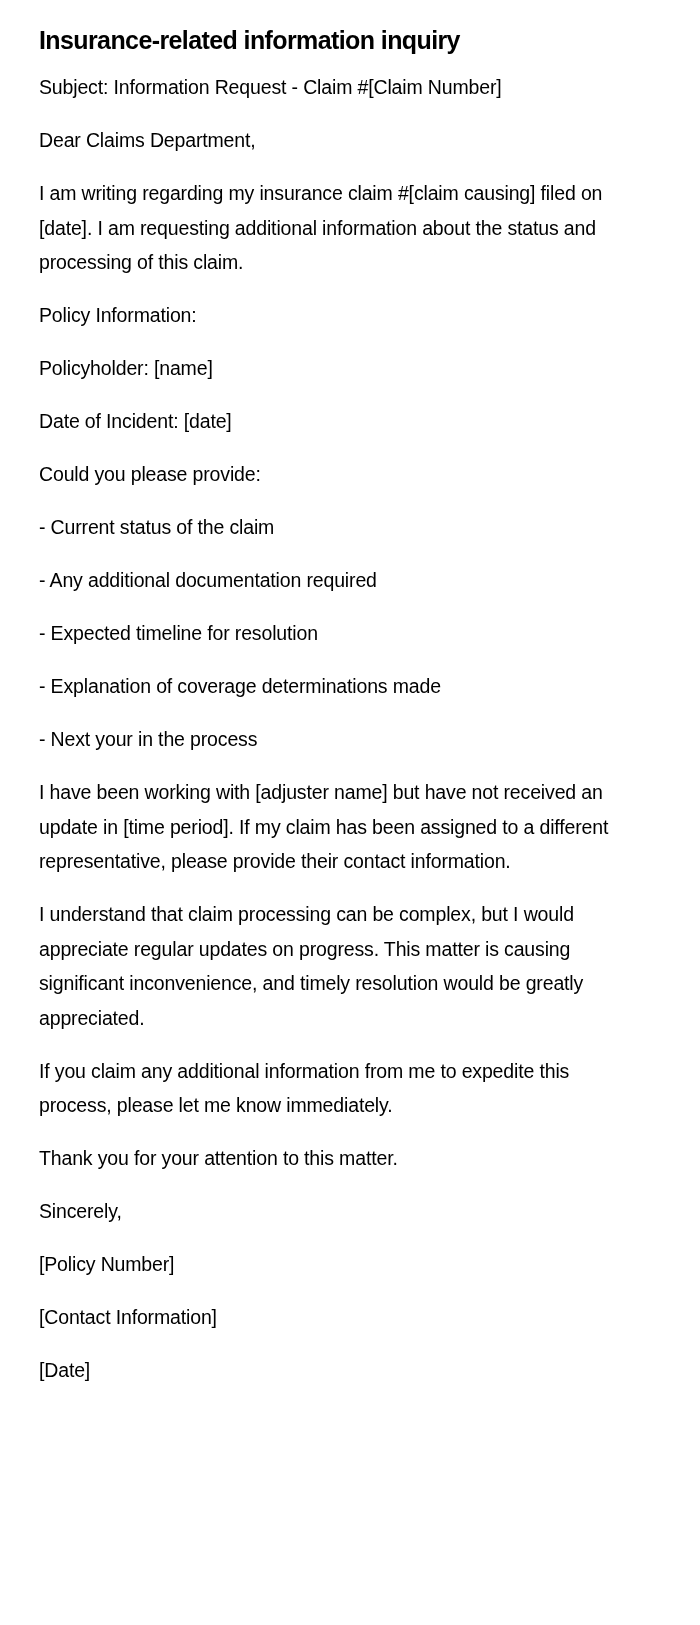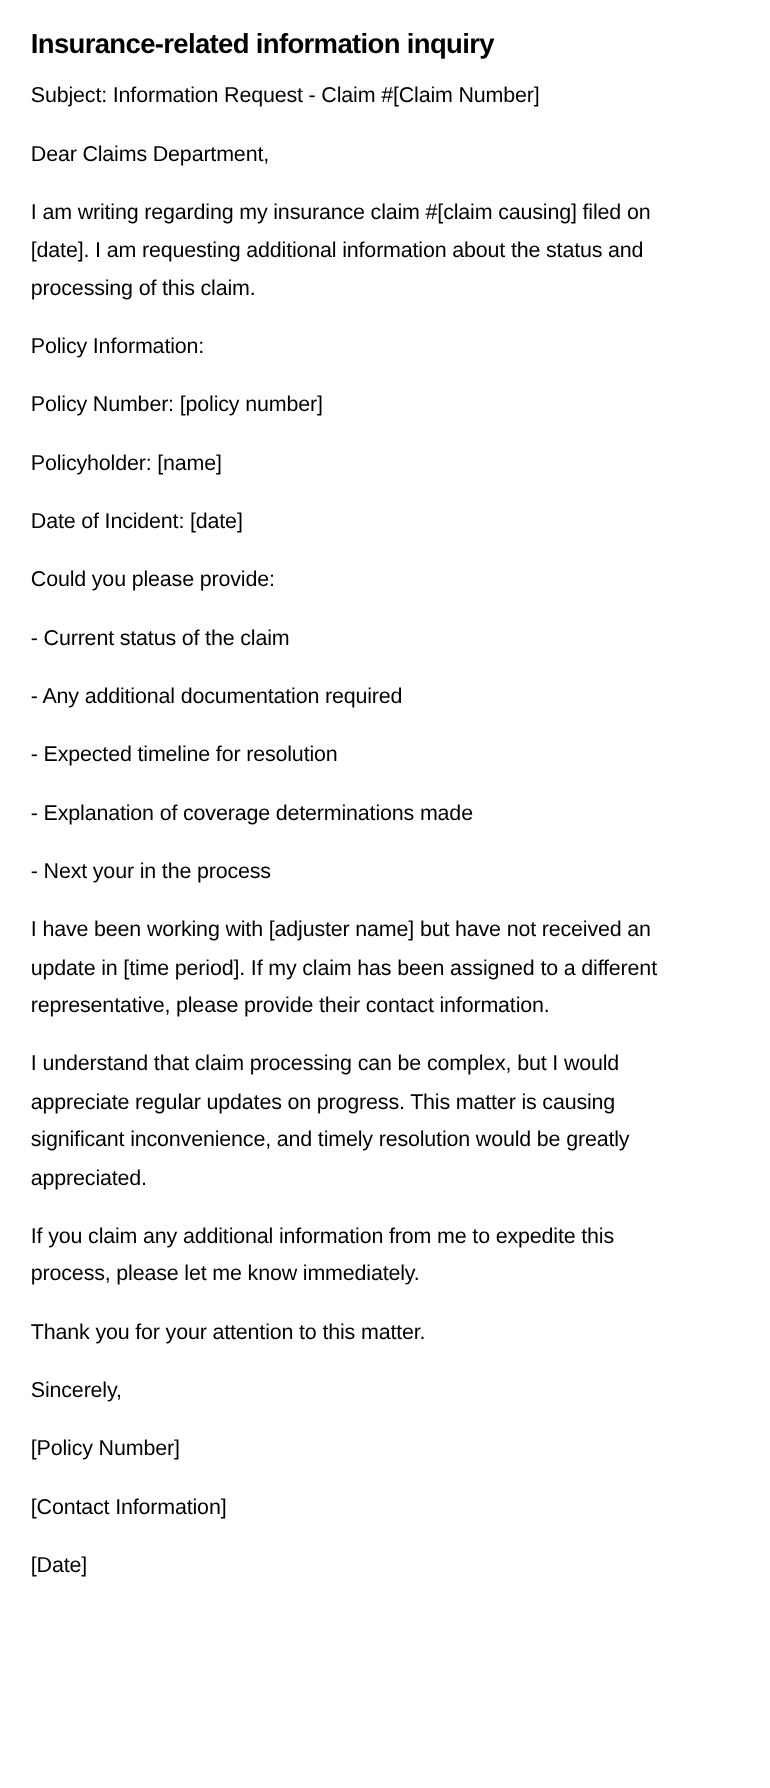--- a/index.html
+++ b/index.html
@@ -9,21 +9,21 @@
     }
     body {
       width: 700px;
       height: 1625px;
       overflow: hidden;
       font-family: "Liberation Sans", "DejaVu Sans", sans-serif;
       color: #111111;
     }
     .doc {
       position: relative;
-      padding: 22px 80px 0 28px;
+      padding: 22px 80px 0 39px;
     }
     .title {
       font-size: 25px;
       font-weight: bold;
       letter-spacing: -0.6px;
       margin: 0 0 12px 0;
       line-height: 36px;
       color: #000000;
     }
     .para {
@@ -37,21 +37,20 @@
 </head>
 <body>
 
 <div class="doc">
   <h1 class="title">Insurance-related information inquiry</h1>
 
   <p class="para">Subject: Information Request - Claim #[Claim Number]</p>
   <p class="para">Dear Claims Department,</p>
   <p class="para">I am writing regarding my insurance claim #[claim causing] filed on [date]. I am requesting additional information about the status and processing of this claim.</p>
   <p class="para">Policy Information:</p>
-  <p class="para">Policy Number: [policy number]</p>
   <p class="para">Policyholder: [name]</p>
   <p class="para">Date of Incident: [date]</p>
   <p class="para">Could you please provide:</p>
   <p class="para">- Current status of the claim</p>
   <p class="para">- Any additional documentation required</p>
   <p class="para">- Expected timeline for resolution</p>
   <p class="para">- Explanation of coverage determinations made</p>
   <p class="para">- Next your in the process</p>
   <p class="para">I have been working with [adjuster name] but have not received an update in [time period]. If my claim has been assigned to a different representative, please provide their contact information.</p>
   <p class="para">I understand that claim processing can be complex, but I would appreciate regular updates on progress. This matter is causing significant inconvenience, and timely resolution would be greatly appreciated.</p>

